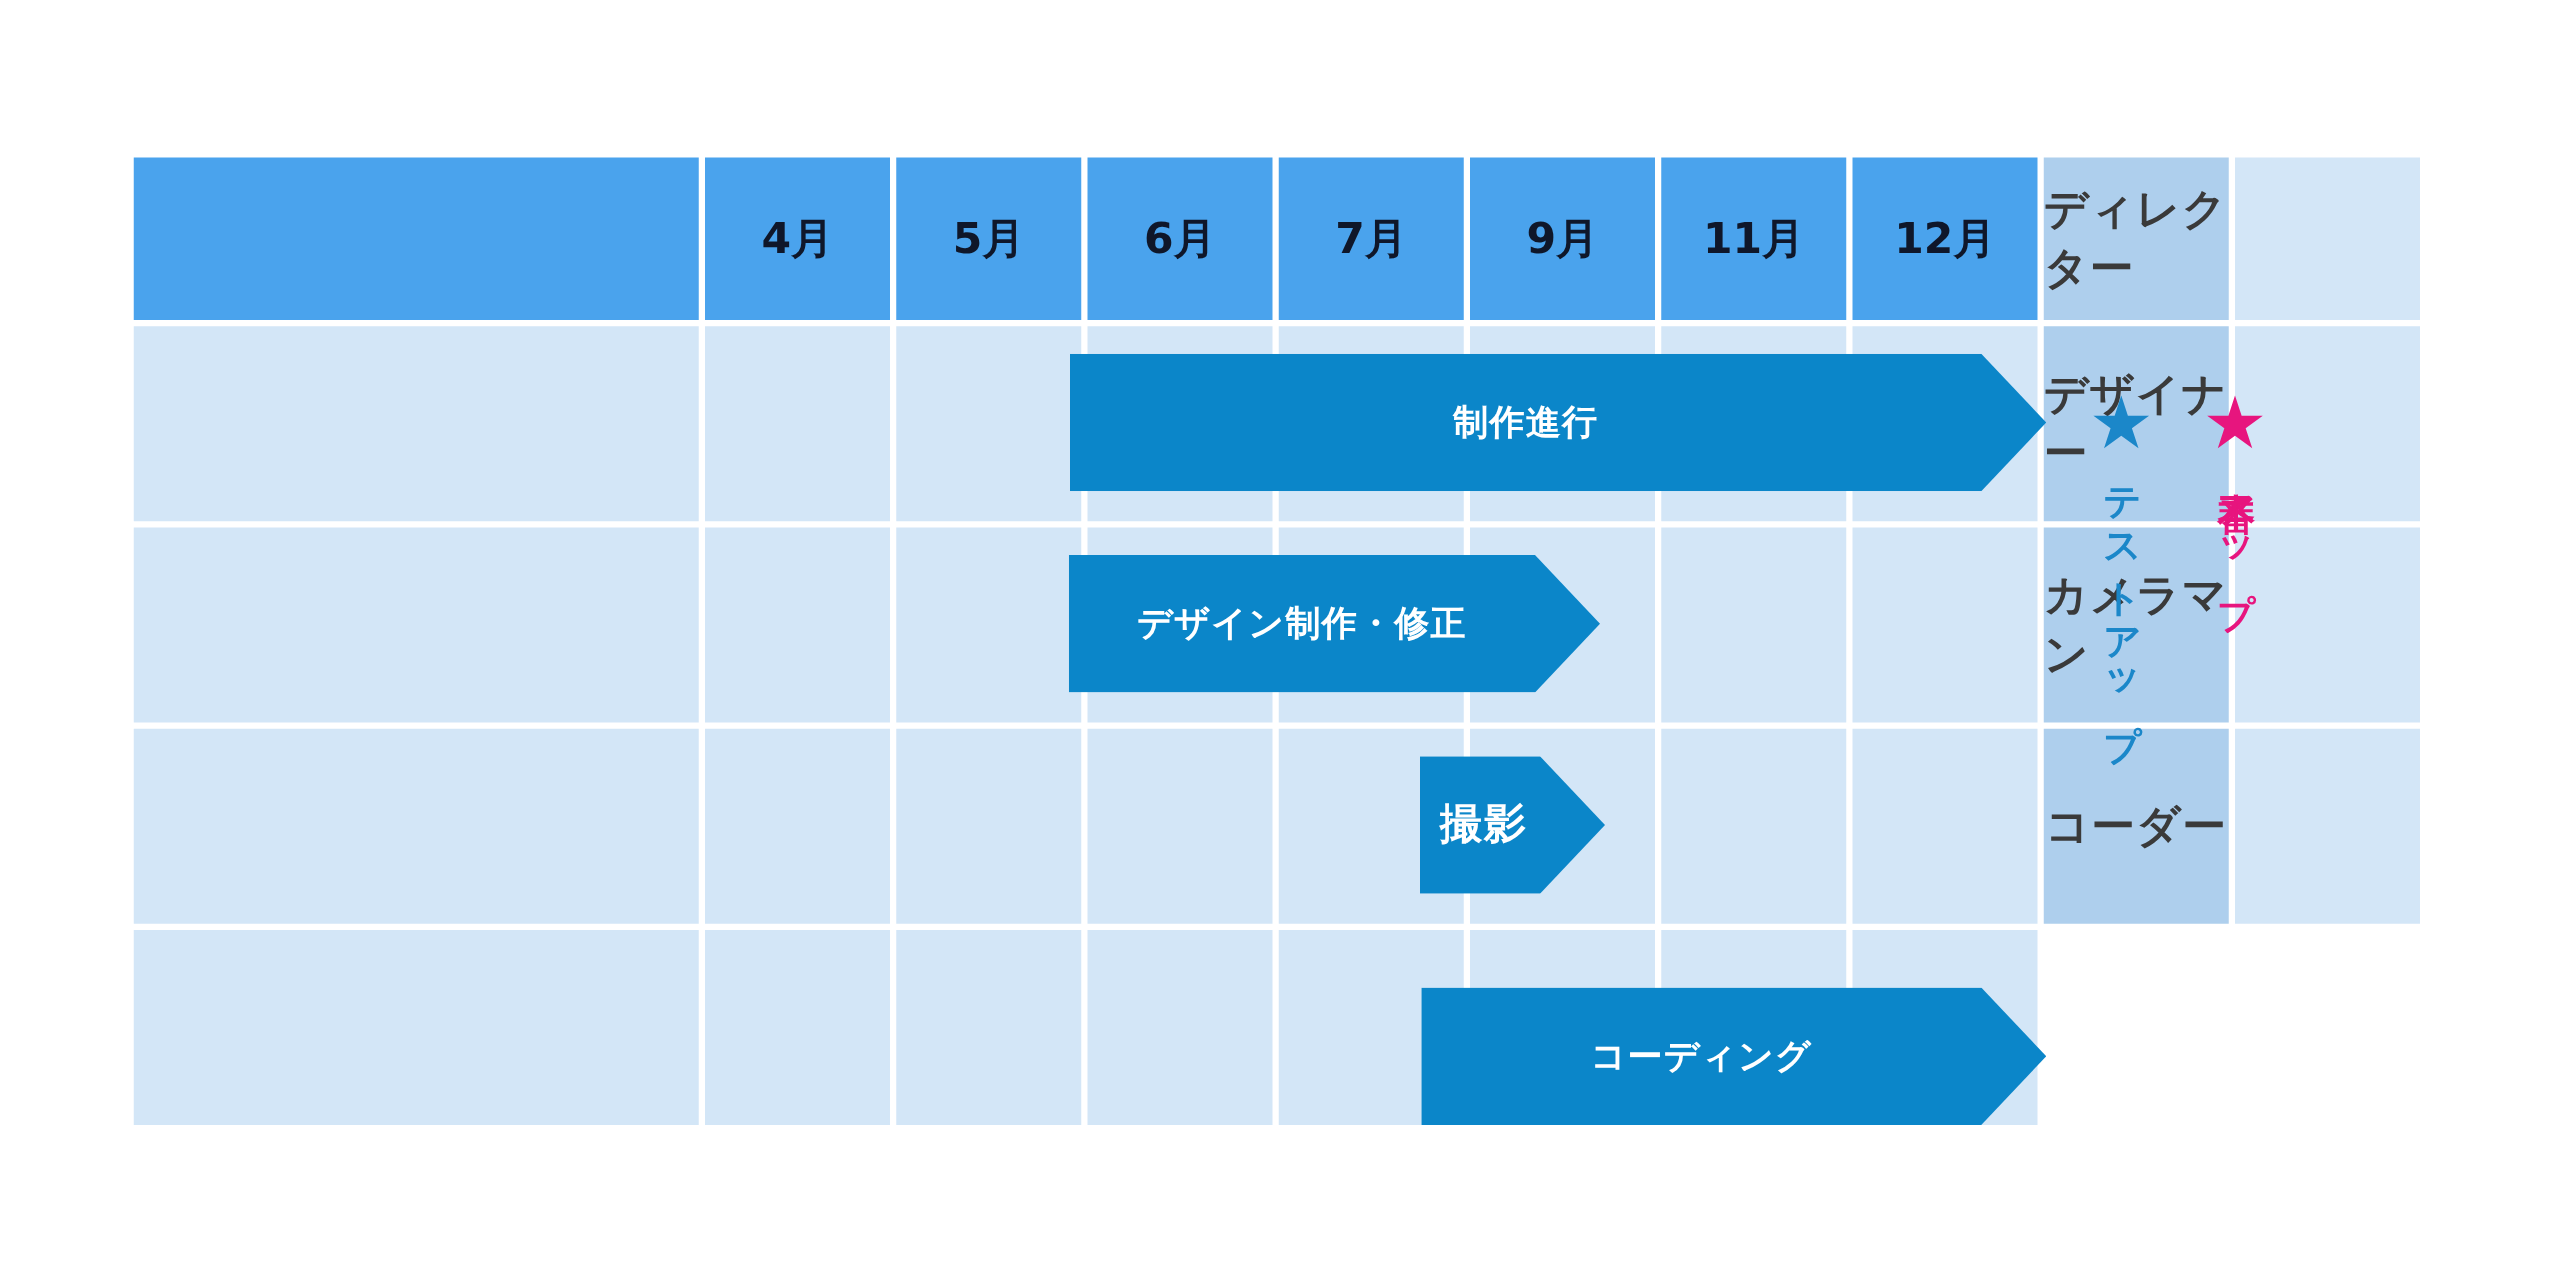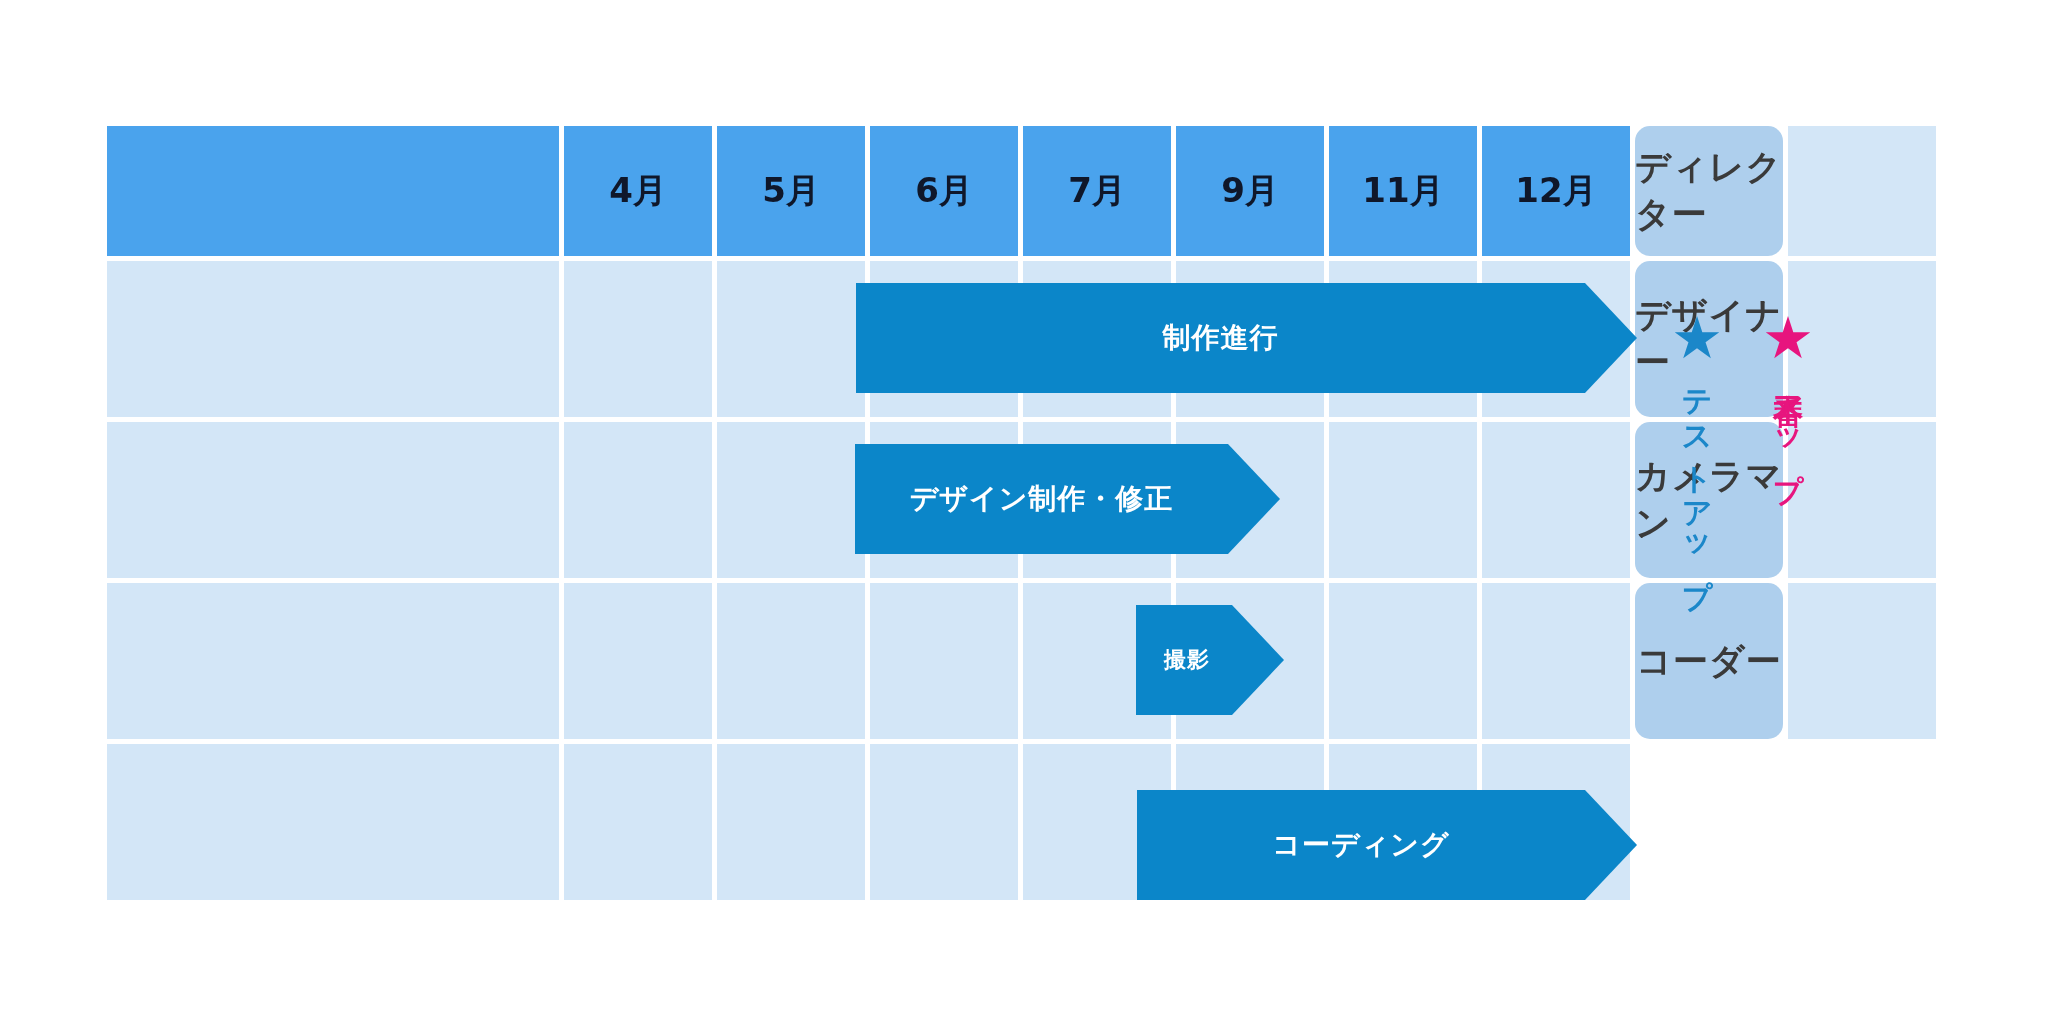--- a/index.html
+++ b/index.html
@@ -13,36 +13,36 @@
   
   .grid {
     display:grid;
     grid-template-columns:452px repeat(9,148px);
     grid-template-rows:130px repeat(4,156px);
     gap:5px;
     background:#ffffff;
   }
   .cell { display:flex; align-items:center; justify-content:center; }
   .hcell { background:#4aa3ed; color:#0f172a; font-size:34px; font-weight:bold; }
-  .lcell { background:#aecfed; color:#3a3a3a; font-size:35px; font-weight:bold; letter-spacing:1px;border-radius:15px; }
+  .lcell { background:#aecfed; color:#3a3a3a; font-size:35px; font-weight:bold; letter-spacing:1px; }
   .bcell { background:#d3e6f7; }
 
   
   .arrow {
     position:absolute; height:110px; background:#0b86c9;
     clip-path:polygon(0 0, calc(100% - 52px) 0, 100% 50%, calc(100% - 52px) 100%, 0 100%);
     display:flex; align-items:center; justify-content:center;
     padding-right:52px;
     color:#ffffff; font-weight:bold; font-size:28px;
     text-align:center; white-space:pre-line; line-height:1.35; letter-spacing:1px;
   }
   .arrow-hearing    { left:459px;  top:157px; width:287px; font-size:26px; }
   .arrow-production { left:749px;  top:157px; width:781px; }
   .arrow-design     { left:748px;  top:318px; width:425px; }
-  .arrow-shooting   { left:1029px; top:479px; width:148px; font-size:22px; padding-right:46px; }
+  .arrow-shooting   { left:1029px; top:479px; width:148px; font-size:34px; padding-right:46px; }
   .arrow-coding     { left:1030px; top:640px; width:500px;margin-top:24px; }
 
   
   .star {
     position:absolute; top:180px; width:64px; height:64px; line-height:64px;
     text-align:center; font-size:58px;
   }
   .star-test { left:1558px; color:#1b87c9; }
   .star-live { left:1649px; color:#e7157e; }
   .vlabel {

